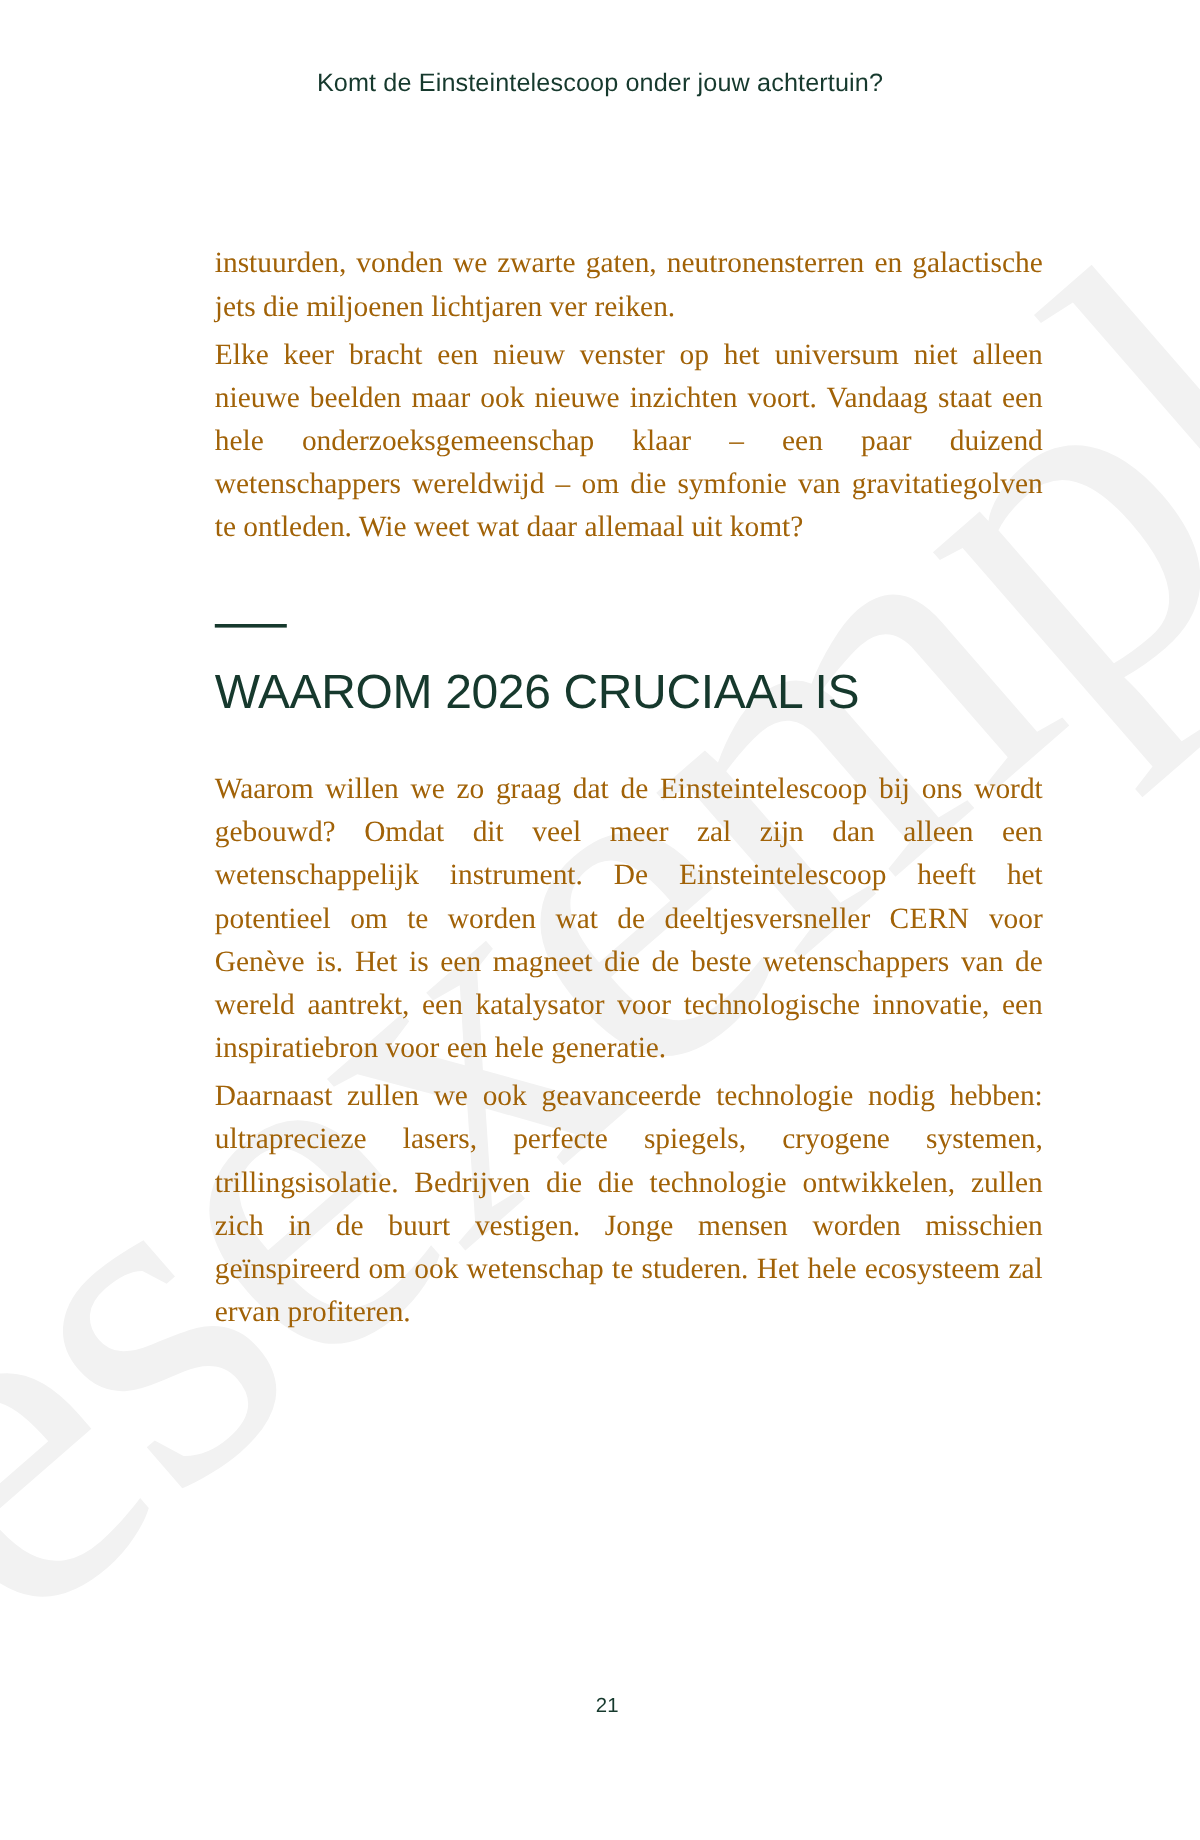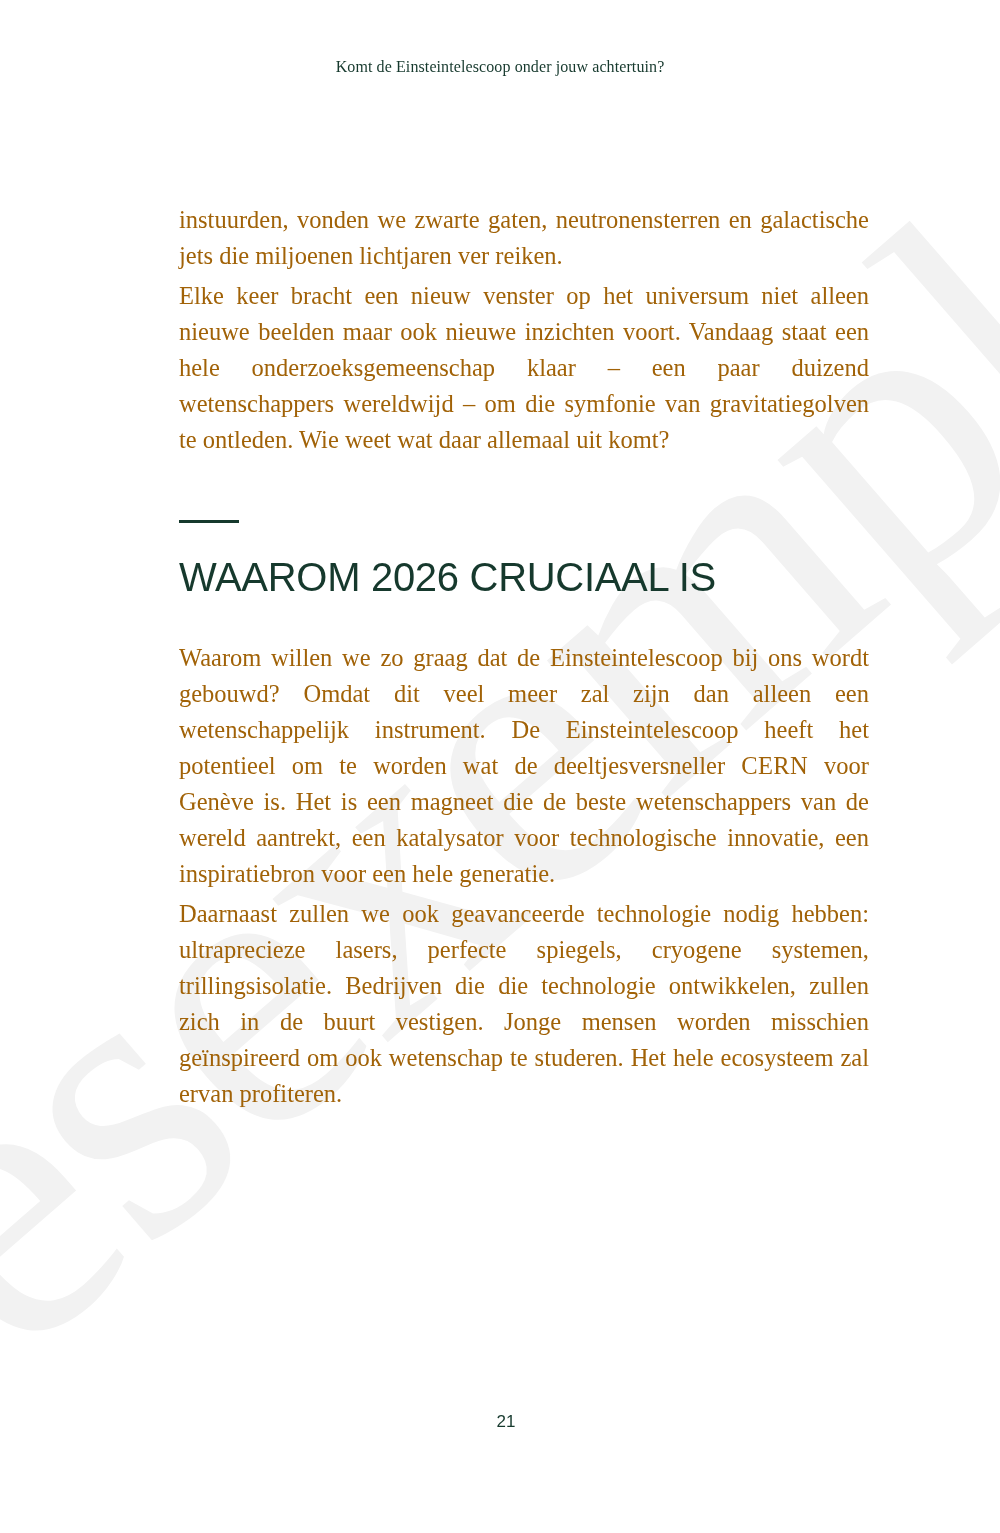--- a/index.html
+++ b/index.html
@@ -46,22 +46,22 @@
   .running-head {
     position: absolute;
     left: 0;
     right: 0;
     top: 58px;
     text-align: center;
     z-index: 3;
   }
 
   .running-head-text {
-    font-family: Liberation Serif, serif;
-    font-size: 16px;
+    font-family: Liberation Sans, sans-serif;
+    font-size: 21px;
     letter-spacing: 0.1px;
     color: #16392d;
     font-weight: 400;
     text-align: right;
   }
 
   
   .content {
     position: absolute;
     left: 179px;

